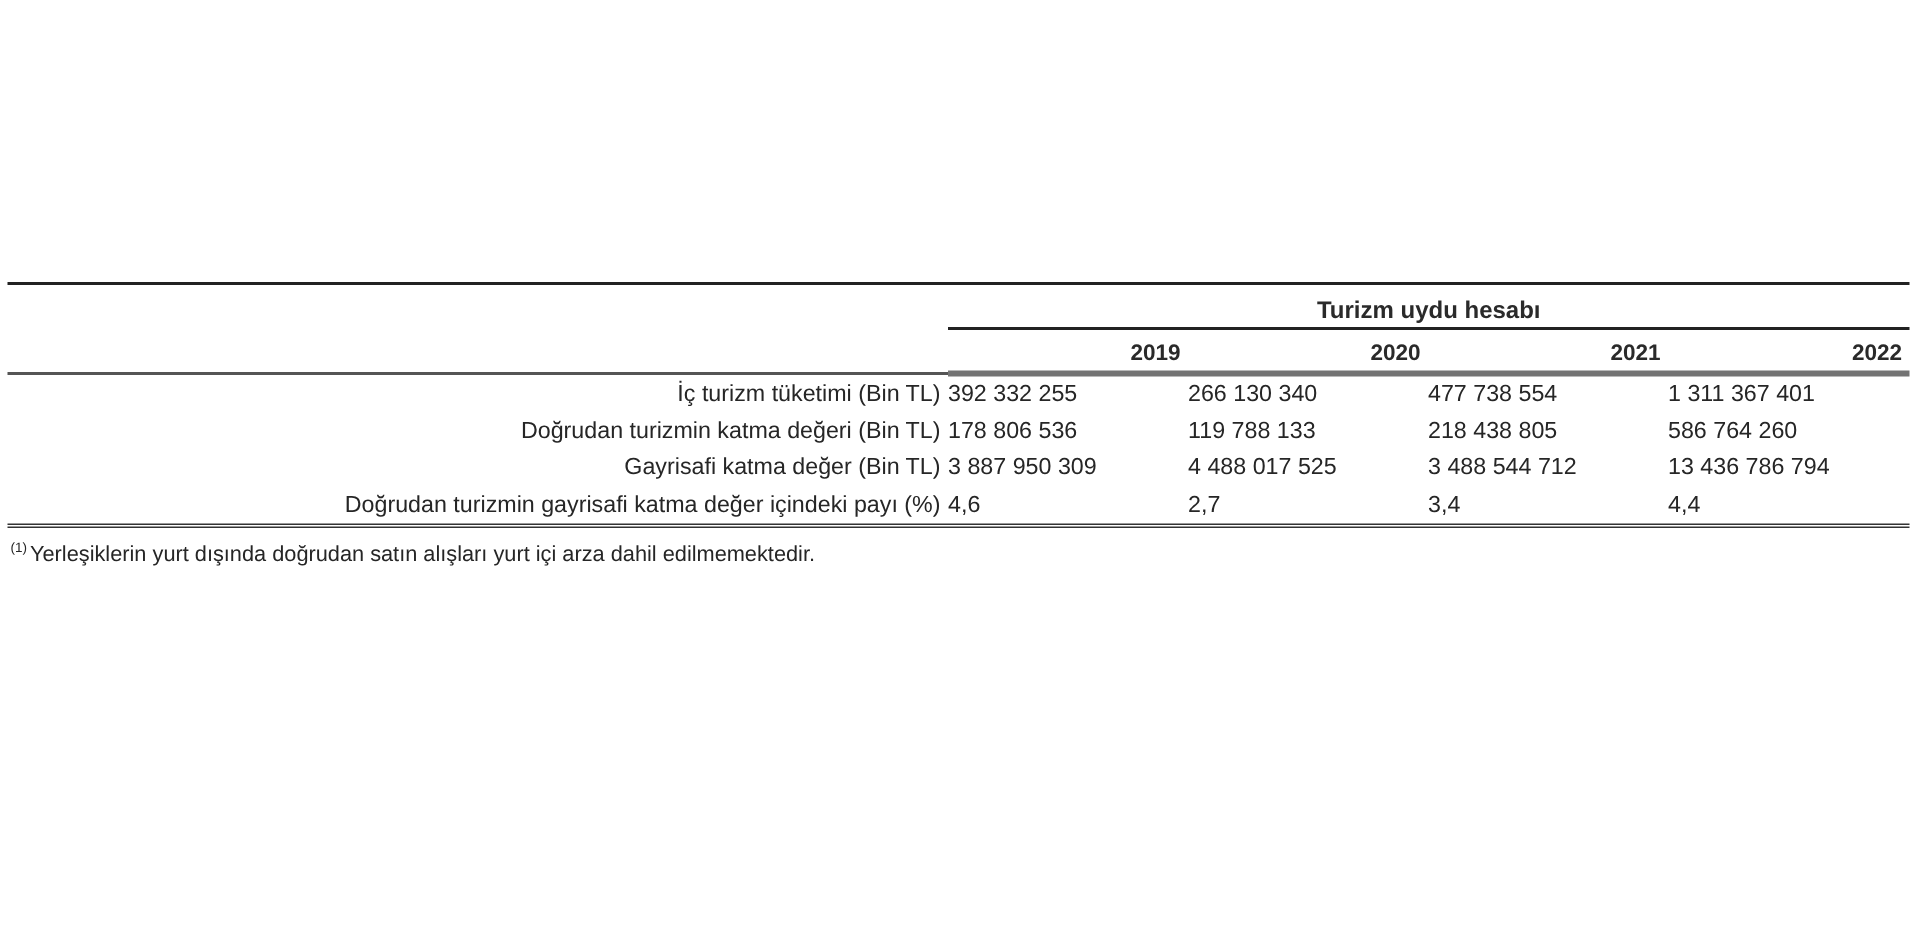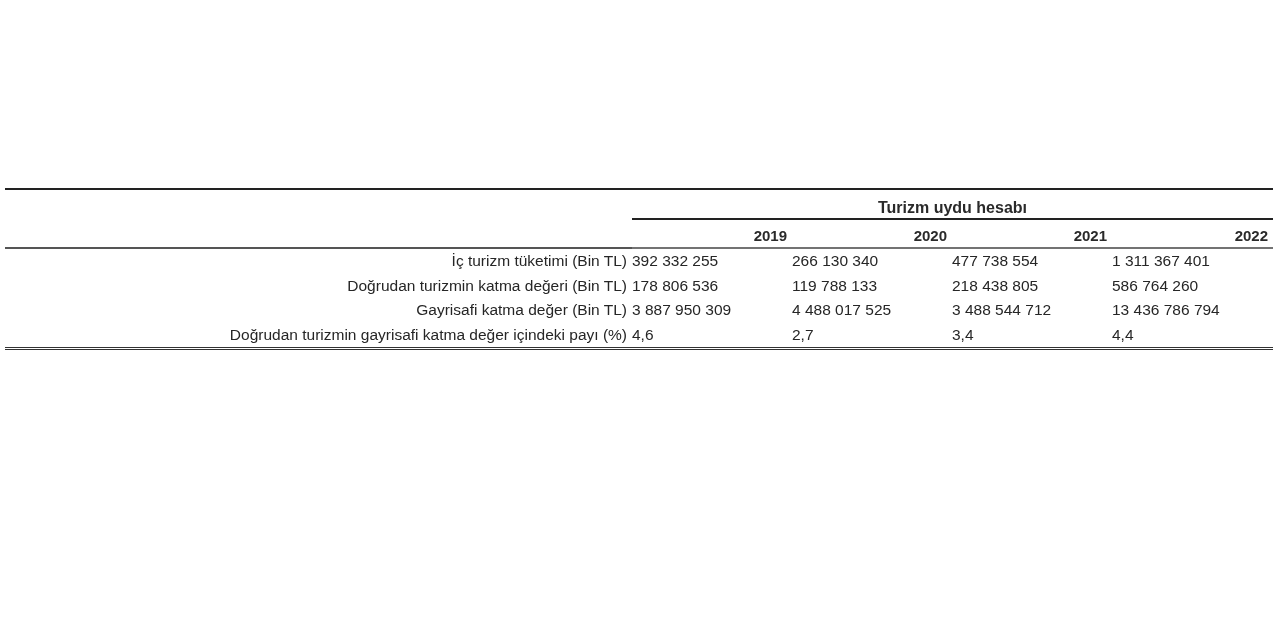--- a/index.html
+++ b/index.html
@@ -54,21 +54,21 @@
     col.c-label { width: 627px; }
     col.c-val { width: 160px; }
     col.c-val-last { width: 161px; }
     thead th {
       font-weight: bold;
       font-size: 15px;
       text-align: right;
       padding: 6px 5px 2px 0;
       height: 19px;
       color: #2a2a2a;
-      border-bottom: 2px solid #737373;
+      border-bottom: 4px solid #737373;
     }
     thead th.label-head { border-bottom: 2px solid #555; }
     tbody td {
       font-size: 15.5px;
       height: 24.5px;
       padding: 0 5px 0 0;
       white-space: nowrap;
       color: #262626;
     }
     tbody td.num { }
@@ -138,13 +138,16 @@
       </tr>
       <tr class="last">
         <td class="label"><span>Doğrudan turizmin gayrisafi katma değer içindeki payı (%)</span></td>
         <td class="num">4,6</td>
         <td class="num">2,7</td>
         <td class="num">3,4</td>
         <td class="num">4,4</td>
       </tr>
     </tbody>
   </table>
+  <div class="footnote">
+    <sup>(1)</sup><span>Yerleşiklerin yurt dışında doğrudan satın alışları yurt içi arza dahil edilmemektedir.</span>
+  </div>
 </div>
 
 </body></html>

